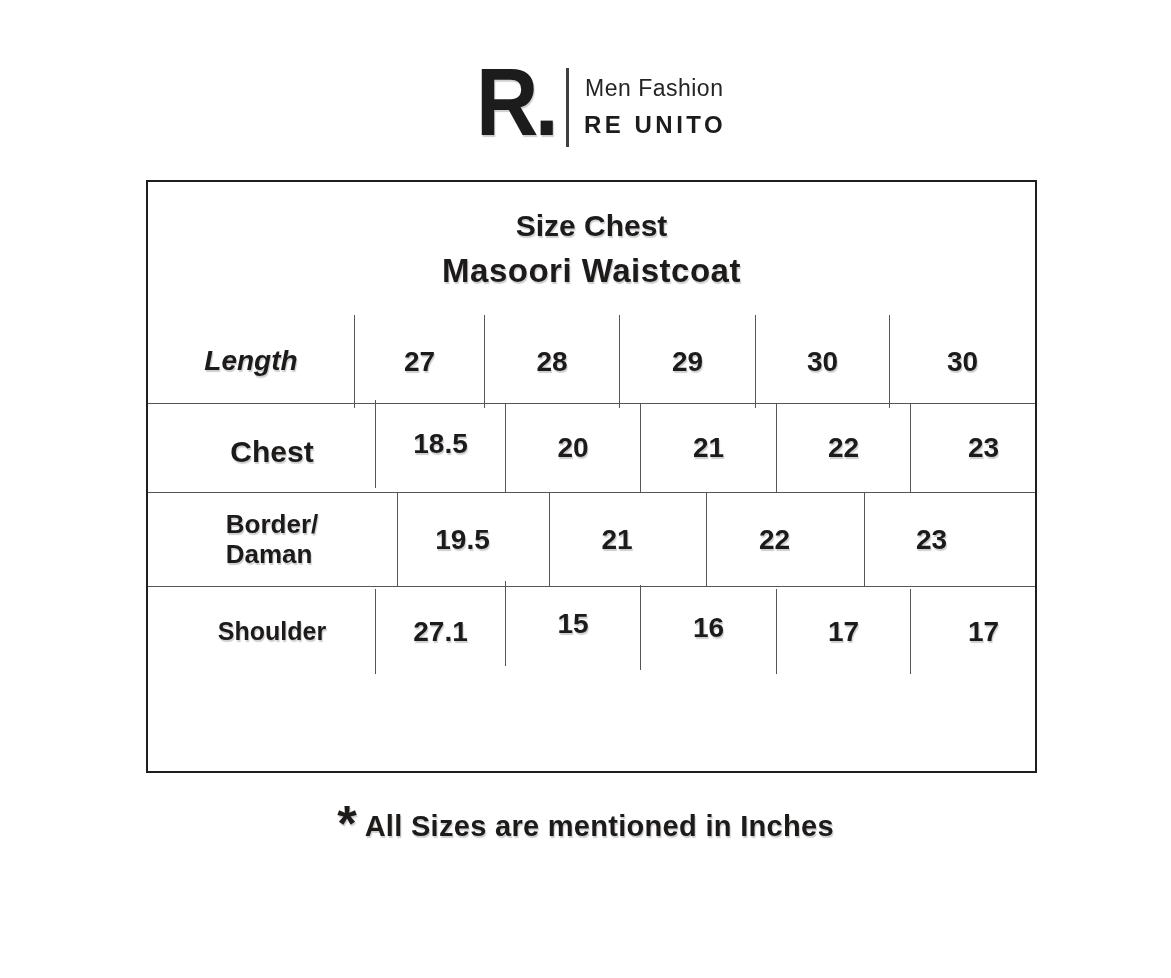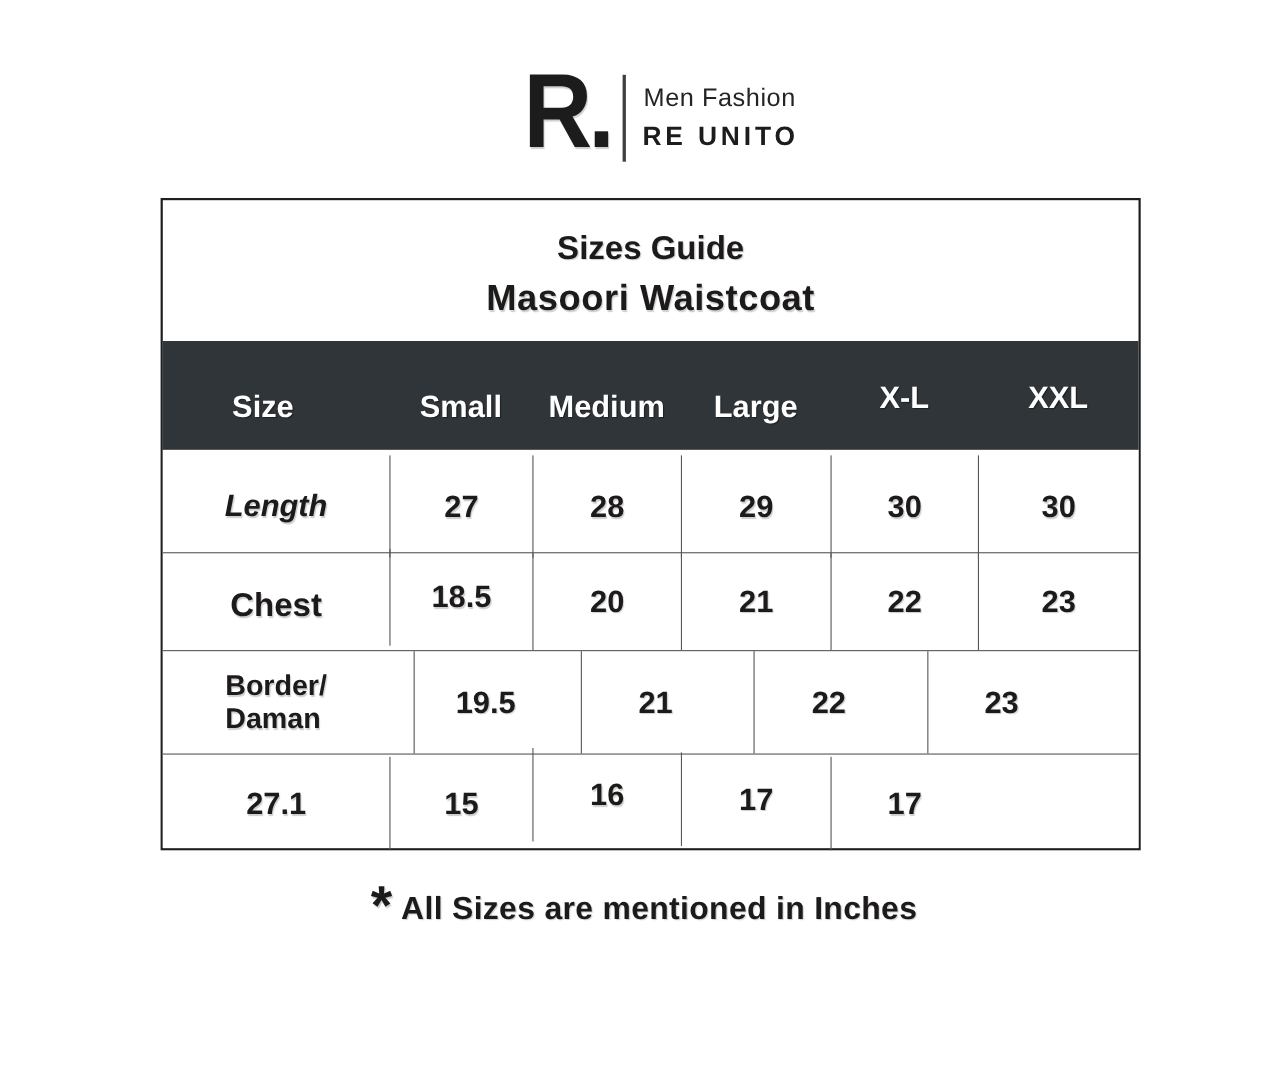--- a/index.html
+++ b/index.html
@@ -53,21 +53,21 @@
   .header-row {
     height:99px; background:#2f3538; color:#ffffff;
     font-weight:bold; font-size:28px;
   }
   .header-row .cell { text-shadow:1px 1px 1px rgba(0,0,0,0.4); transform:translateY(10px); }
   .header-row .cell:nth-child(1) { transform:translate(-12px,10px); }
   .header-row .cell:nth-child(5),
   .header-row .cell:nth-child(6) { transform:translateY(2px); }
 
   .data-row { background:#ffffff; }
-  .data-row + .data-row { border-top:1.5px solid #565656; }
+  .data-row + .data-row { border-top:1.5px solid #565656;padding-left:21px; }
   .data-row .cell + .cell { border-left:1.5px solid #565656; }
   .data-row .cell { font-weight:bold; font-size:28px; }
 
   .r0 { height:93px; }
   .r1 { height:89px; }
   .r2 { height:94px;gap:22px; }
   .r3 { height:86px; }
 
   .row-label { white-space:pre-line; line-height:1.15; text-align:left; }
   .r0 .row-label { font-size:28px;font-style:italic; }
@@ -103,32 +103,24 @@
 <div class="canvas">
 
   <div class="logo-monogram soft-shadow">R.</div>
   <div class="logo-divider"></div>
   <div class="logo-tagline">Men Fashion</div>
   <div class="logo-brand">RE UNITO</div>
 
   <section class="size-table">
 
     <div class="title-block">
-      <div class="table-title soft-shadow">Sizes Guide</div>
+      <div class="table-title soft-shadow">Size Chest</div>
       <div class="table-subtitle soft-shadow">Masoori Waistcoat</div>
     </div>
 
-    <div class="header-row cols">
-      <div class="cell">Size</div>
-      <div class="cell">Small</div>
-      <div class="cell">Medium</div>
-      <div class="cell">Large</div>
-      <div class="cell">X-L</div>
-      <div class="cell">XXL</div>
-    </div>
 
     <div class="data-row cols r0">
       <div class="cell row-label soft-shadow">Length</div>
       <div class="cell soft-shadow">27</div>
       <div class="cell soft-shadow">28</div>
       <div class="cell soft-shadow">29</div>
       <div class="cell soft-shadow">30</div>
       <div class="cell soft-shadow">30</div>
     </div>
 
@@ -144,20 +136,21 @@
     <div class="data-row cols r2">
       <div class="cell row-label soft-shadow">Border/
 Daman</div>
       <div class="cell soft-shadow">19.5</div>
       <div class="cell soft-shadow">21</div>
       <div class="cell soft-shadow">22</div>
       <div class="cell soft-shadow">23</div>
     </div>
 
     <div class="data-row cols r3">
+      <div class="cell row-label soft-shadow">Shoulder</div>
       <div class="cell soft-shadow">27.1</div>
       <div class="cell soft-shadow">15</div>
       <div class="cell soft-shadow">16</div>
       <div class="cell soft-shadow">17</div>
       <div class="cell soft-shadow">17</div>
     </div>
 
   </section>
 
   <div class="footnote">

